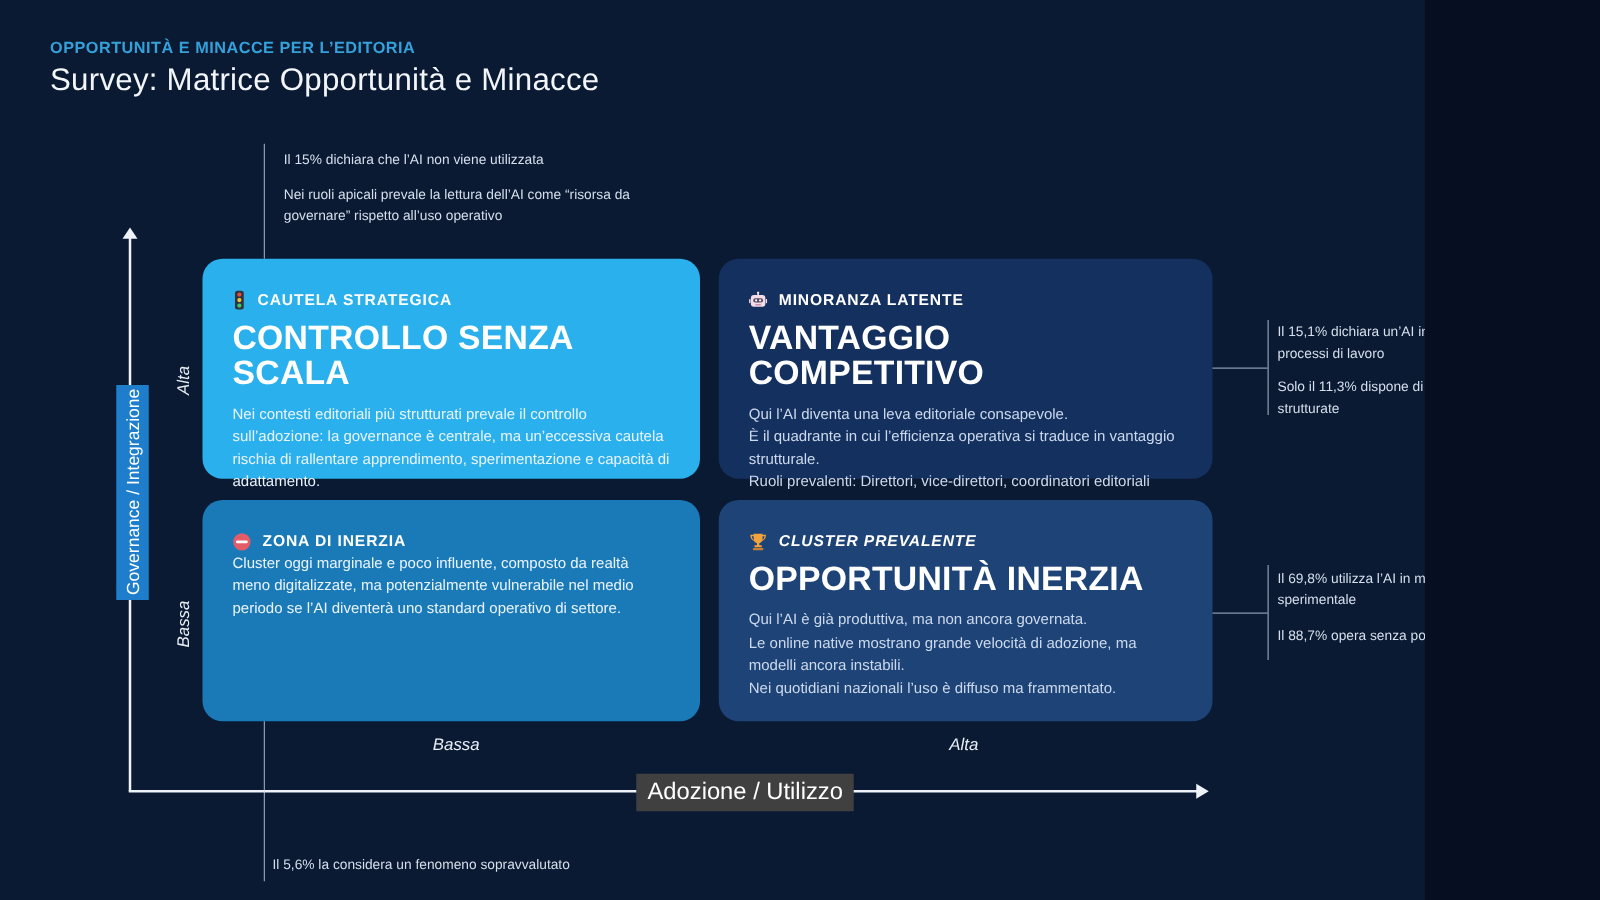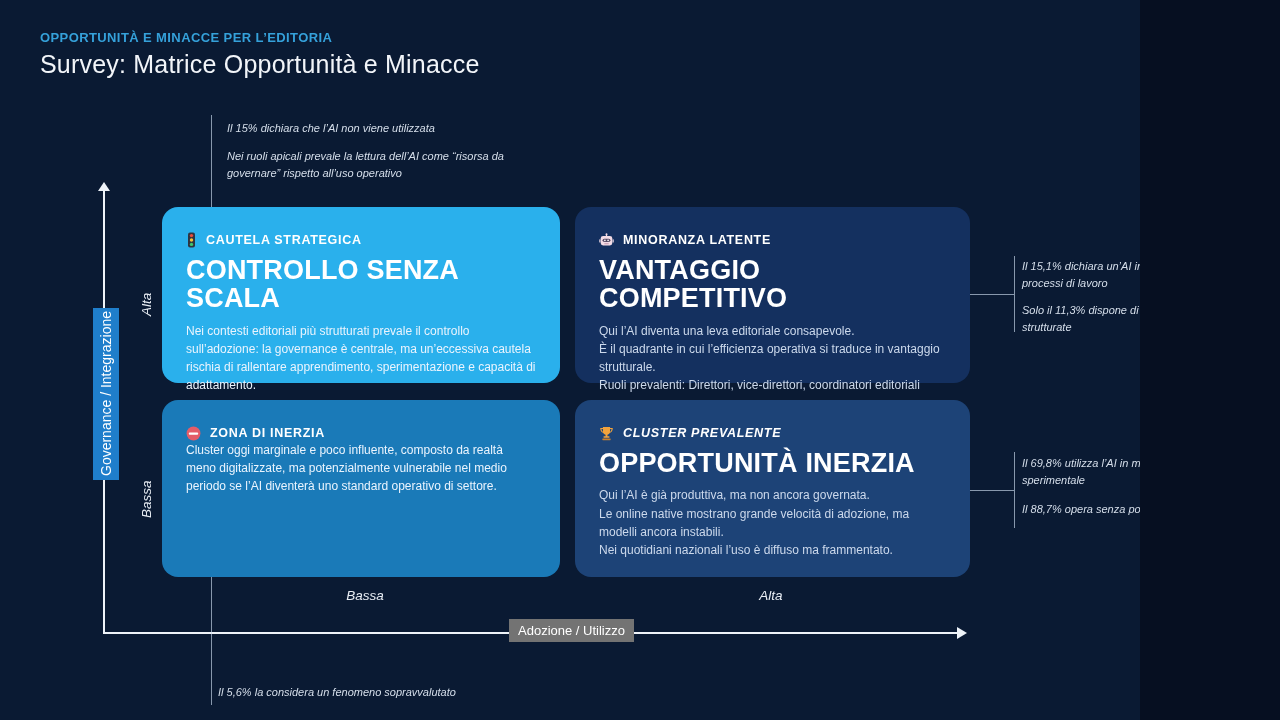--- a/index.html
+++ b/index.html
@@ -20,36 +20,36 @@
   #x-axis-arrow{left:957px;top:627px;width:0;height:0;border-top:6px solid transparent;border-bottom:6px solid transparent;border-left:10px solid #eef3f9;}
   .vtext{writing-mode:vertical-rl;transform:rotate(180deg);}
   #y-label{left:93px;top:308px;width:26px;height:172px;background:#1f7ecb;color:#fff;font-size:14px;
     display:flex;align-items:center;justify-content:center;}
   .y-tick{font-style:italic;font-size:13.5px;color:#e8edf4;}
   #y-tick-alta{left:139px;top:270px;height:46px;}
   #y-tick-bassa{left:139px;top:456px;height:62px;}
   .x-tick{font-style:italic;font-size:13.5px;color:#e8edf4;width:80px;text-align:center;}
   #x-tick-bassa{left:325px;top:588px;}
   #x-tick-alta{left:731px;top:588px;}
-  #x-label{left:509px;top:619px;background:#737373;color:#fff;font-size:13px;padding:4px 9px;}
+  #x-label{left:509px;top:619px;background:#404040;color:#fff;font-size:19px;padding:4px 9px;}
   
   .card{border-radius:16px;padding:25px 24px 20px 24px;box-sizing:border-box;color:#fff;}
   #card-tl{left:162px;top:207px;width:398px;height:176px;}
   #card-tr{left:575px;top:207px;width:395px;height:176px;}
   #card-bl{left:162px;top:400px;width:398px;height:177px;}
   #card-br{left:575px;top:400px;width:395px;height:177px;}
   .tag-row{display:flex;align-items:center;gap:9px;height:16px;}
   .tag{font-size:12.5px;font-weight:700;letter-spacing:0.7px;color:#fff;}
   #card-br .tag{font-style:italic;}
   .card-title{font-size:27px;font-weight:800;letter-spacing:0.2px;line-height:1.05;margin:8px 0 9px 0;color:#fff;}
   .card-body{font-size:12px;line-height:1.52;margin:0;white-space:pre-line;color:#eaf4fe;}
   #card-tr .card-body,#card-br .card-body{color:#ccd9ec;}
   .icon{display:inline-flex;align-items:center;justify-content:center;}
   
-  .ann{font-style:italic;font-size:11px;line-height:1.55;color:#d6dfeb;margin:0;}
+  .ann{font-size:11px;line-height:1.55;color:#d6dfeb;margin:0;}
   #ann-top-1{left:227px;top:120px;width:312px;}
   #ann-top-2{left:227px;top:148px;width:312px;}
   #ann-rt-1{left:1022px;top:258px;width:205px;}
   #ann-rt-2{left:1022px;top:302px;width:205px;}
   #ann-rb-1{left:1022px;top:455px;width:212px;}
   #ann-rb-2{left:1022px;top:501px;width:212px;}
   #ann-b-1{left:218px;top:655px;width:330px;}
   #ann-b-2{left:218px;top:684px;width:350px;}
   
   .line{background:rgba(205,220,240,0.65);}

